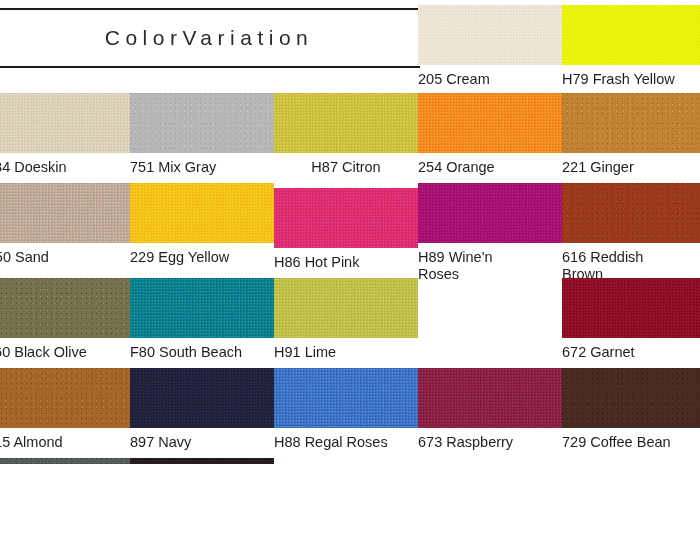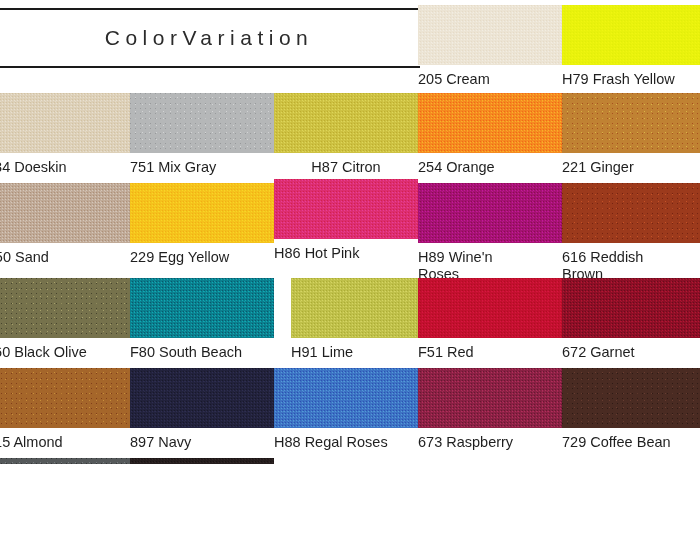--- a/index.html
+++ b/index.html
@@ -149,21 +149,21 @@
           <div class="grain"></div>
         </div>
         <div class="label">F50 Sand</div>
       </div>
       <div class="cell" style="left: 144px; top: 183px;">
         <div class="swatch" style="background: rgb(245, 194, 28); width: 144px; height: 60px;">
           <div class="grain"></div>
         </div>
         <div class="label">229 Egg Yellow</div>
       </div>
-      <div class="cell" style="left: 288px; top: 179px;">
+      <div class="cell" style="left: 288px; top: 188px;">
         <div class="swatch" style="background: rgb(221, 46, 112); width: 144px; height: 60px;">
           <div class="grain"></div>
         </div>
         <div class="label">H86 Hot Pink</div>
       </div>
       <div class="cell" style="left: 432px; top: 183px;">
         <div class="swatch" style="background: rgb(165, 18, 114); width: 144px; height: 60px;">
           <div class="grain"></div>
         </div>
         <div class="label">H89 Wine'n
@@ -181,31 +181,25 @@
           <div class="grain"></div>
         </div>
         <div class="label">760 Black Olive</div>
       </div>
       <div class="cell" style="left: 144px; top: 278px;">
         <div class="swatch" style="background: rgb(11, 127, 142); width: 144px; height: 60px;">
           <div class="grain"></div>
         </div>
         <div class="label">F80 South Beach</div>
       </div>
-      <div class="cell" style="left: 288px; top: 278px; margin-left: 17px;">
+      <div class="cell" style="left: 288px; top: 278px;">
         <div class="swatch" style="background: rgb(191, 192, 74); width: 144px; height: 60px;">
           <div class="grain"></div>
         </div>
         <div class="label">H91 Lime</div>
-      </div>
-      <div class="cell" style="left: 432px; top: 278px;">
-        <div class="swatch" style="background: rgb(195, 16, 47); width: 144px; height: 60px;">
-          <div class="grain"></div>
-        </div>
-        <div class="label">F51 Red</div>
       </div>
       <div class="cell" style="left: 576px; top: 278px;">
         <div class="swatch" style="background: rgb(140, 15, 38); width: 144px; height: 60px;">
           <div class="grain"></div>
         </div>
         <div class="label">672 Garnet</div>
       </div>
       <div class="cell" style="left: 0px; top: 368px;">
         <div class="swatch coarse" style="background: rgb(165, 102, 42); width: 144px; height: 60px;">
           <div class="grain"></div>

